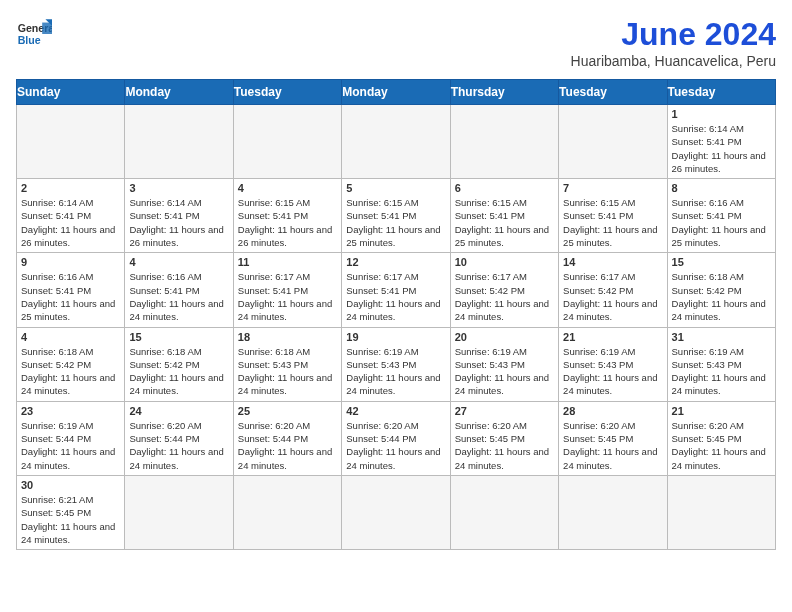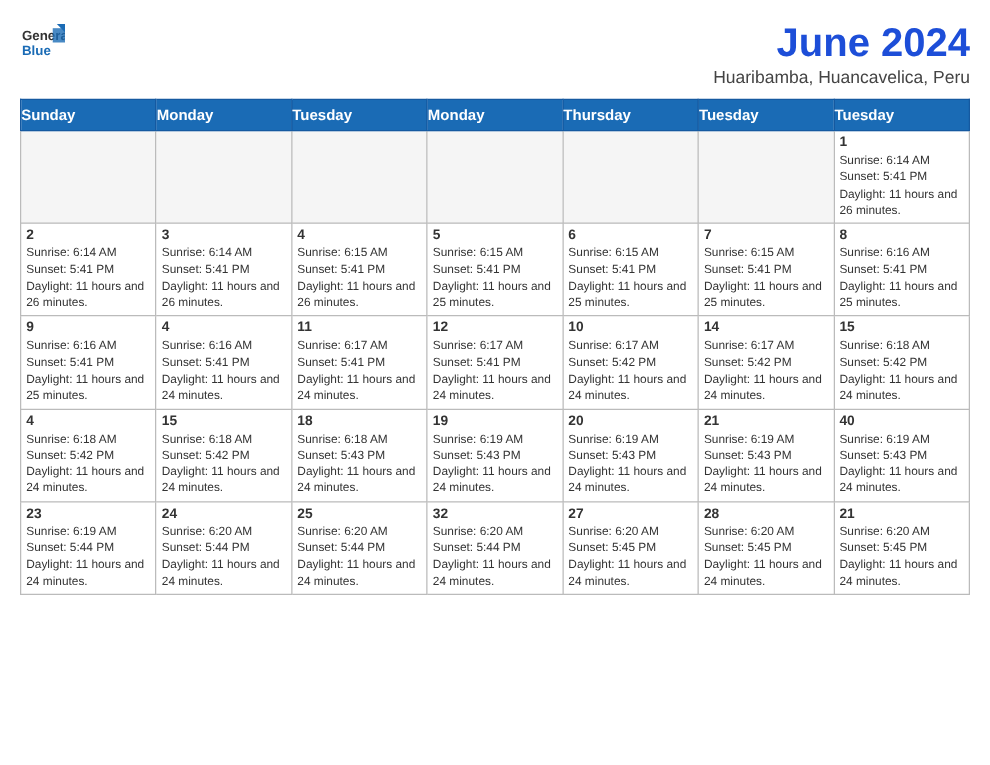--- a/index.html
+++ b/index.html
@@ -261,21 +261,21 @@
 and 24 minutes.</div>
         </td>
         <td>
           <span class="day-number">21</span>
           <div class="day-info">Sunrise: 6:19 AM
 Sunset: 5:43 PM
 Daylight: 11 hours
 and 24 minutes.</div>
         </td>
         <td>
-          <span class="day-number">40</span>
+          <span class="day-number">31</span>
           <div class="day-info">Sunrise: 6:19 AM
 Sunset: 5:43 PM
 Daylight: 11 hours
 and 24 minutes.</div>
         </td>
       </tr>
       <tr>
         <td>
           <span class="day-number">23</span>
           <div class="day-info">Sunrise: 6:19 AM
@@ -291,21 +291,21 @@
 and 24 minutes.</div>
         </td>
         <td>
           <span class="day-number">25</span>
           <div class="day-info">Sunrise: 6:20 AM
 Sunset: 5:44 PM
 Daylight: 11 hours
 and 24 minutes.</div>
         </td>
         <td>
-          <span class="day-number">32</span>
+          <span class="day-number">42</span>
           <div class="day-info">Sunrise: 6:20 AM
 Sunset: 5:44 PM
 Daylight: 11 hours
 and 24 minutes.</div>
         </td>
         <td>
           <span class="day-number">27</span>
           <div class="day-info">Sunrise: 6:20 AM
 Sunset: 5:45 PM
 Daylight: 11 hours
@@ -318,15 +318,30 @@
 Daylight: 11 hours
 and 24 minutes.</div>
         </td>
         <td>
           <span class="day-number">21</span>
           <div class="day-info">Sunrise: 6:20 AM
 Sunset: 5:45 PM
 Daylight: 11 hours
 and 24 minutes.</div>
         </td>
+      </tr>
+      <tr>
+        <td>
+          <span class="day-number">30</span>
+          <div class="day-info">Sunrise: 6:21 AM
+Sunset: 5:45 PM
+Daylight: 11 hours
+and 24 minutes.</div>
+        </td>
+        <td class="empty"></td>
+        <td class="empty"></td>
+        <td class="empty"></td>
+        <td class="empty"></td>
+        <td class="empty"></td>
+        <td class="empty"></td>
       </tr>
     </tbody>
 </table>
 
 </body></html>

